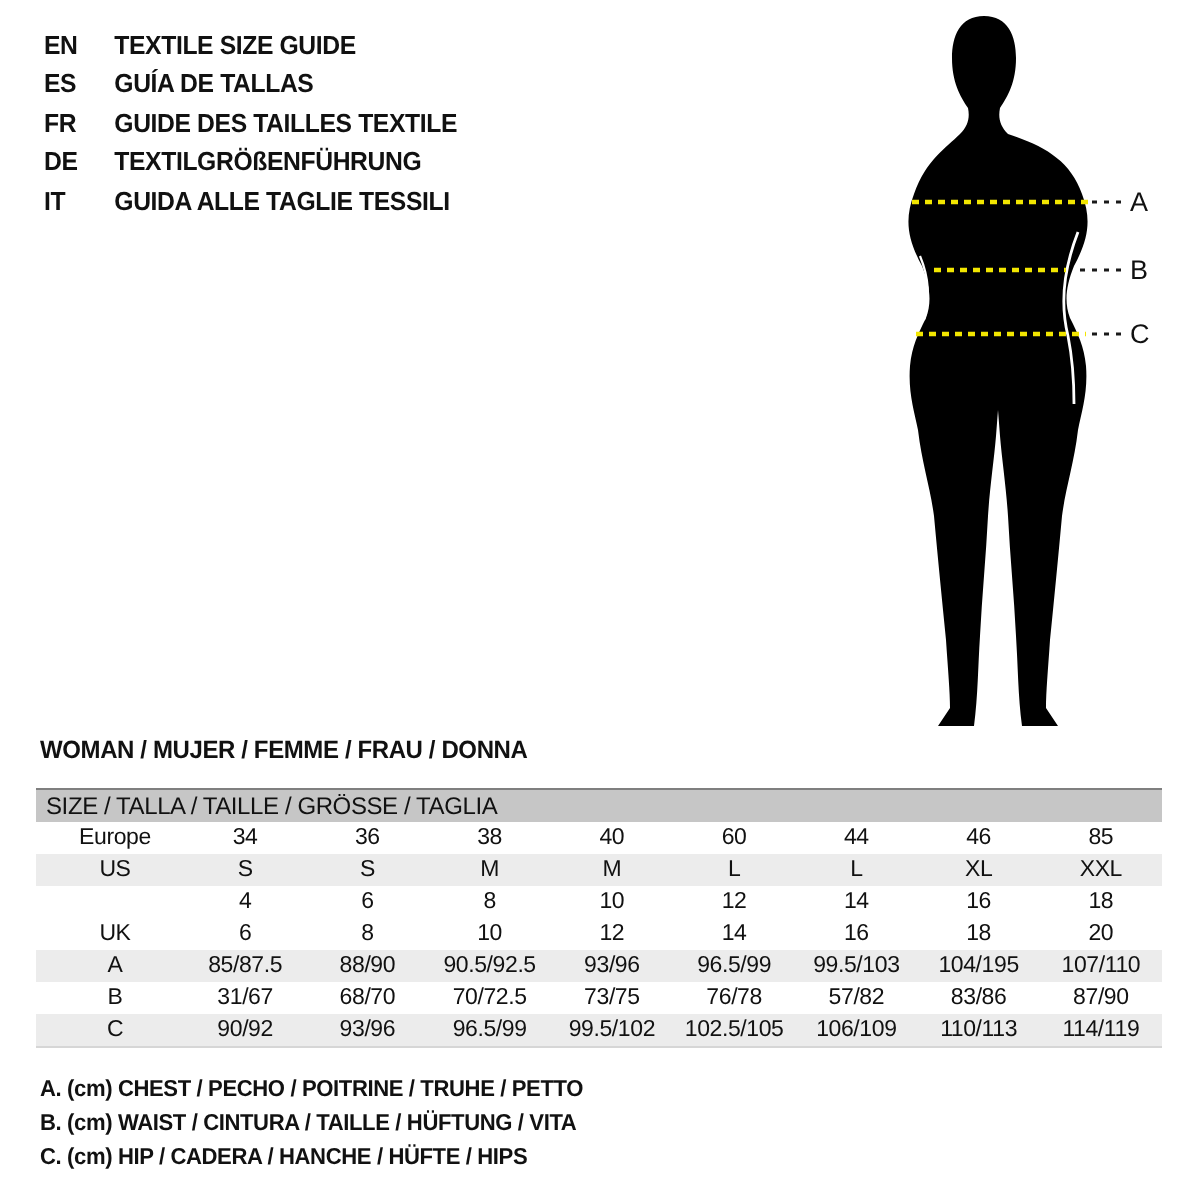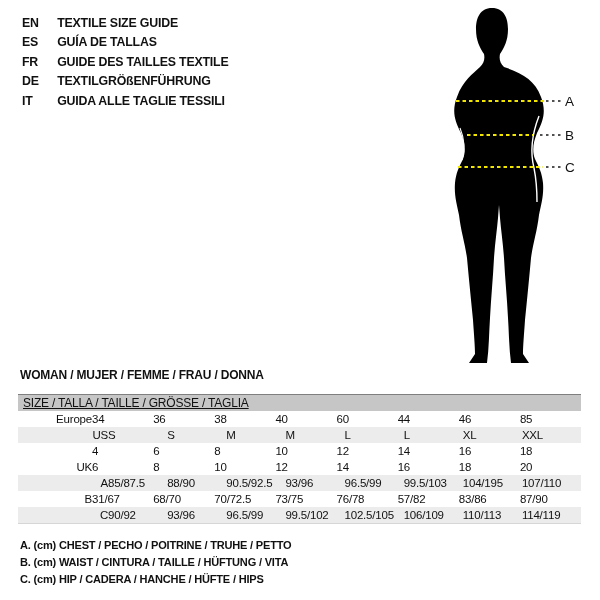--- a/index.html
+++ b/index.html
@@ -19,25 +19,25 @@
   .figure-wrap svg { display:block; }
   .measure-label { font-family:"Liberation Sans",sans-serif; font-size:13.5px; fill:#111; }
 
   
   .section-title { position:absolute; left:20px; top:368px; font-size:12.5px; font-weight:bold;
                    letter-spacing:-0.2px; transform:scaleX(0.96); transform-origin:0 0; white-space:nowrap; }
 
   
   .size-table { position:absolute; left:18px; top:394px; width:563px; font-size:11.5px; letter-spacing:-0.2px; }
   .thead { background:#c6c6c6; border-top:1px solid #7f7f7f; height:17px; line-height:17px;
-           padding-left:5px; font-size:12px; box-sizing:border-box; white-space:nowrap;text-decoration:underline; }
+           padding-left:5px; font-size:12px; box-sizing:border-box; white-space:nowrap; }
   .trow  { display:grid; grid-template-columns:74px repeat(8,1fr); height:16px; line-height:16px; }
-  .trow.shaded { background:#ececec;padding-left:16px; }
-  .trow .rlabel { text-align:right; padding-left:5px; }
-  .trow .cell   { }
+  .trow.shaded { background:#ececec; }
+  .trow .rlabel { text-align:center; padding-left:5px; }
+  .trow .cell   { text-align:center; }
   .size-table .tbody { border-bottom:1px solid #d6d6d6; }
 
   
   .legend { position:absolute; left:20px; top:537px; font-size:11.5px; font-weight:bold;
             line-height:16.8px; letter-spacing:-0.2px; transform:scaleX(0.96); transform-origin:0 0; white-space:nowrap; }
 </style>
 </head>
 <body>
 
 <div class="lang-list">

